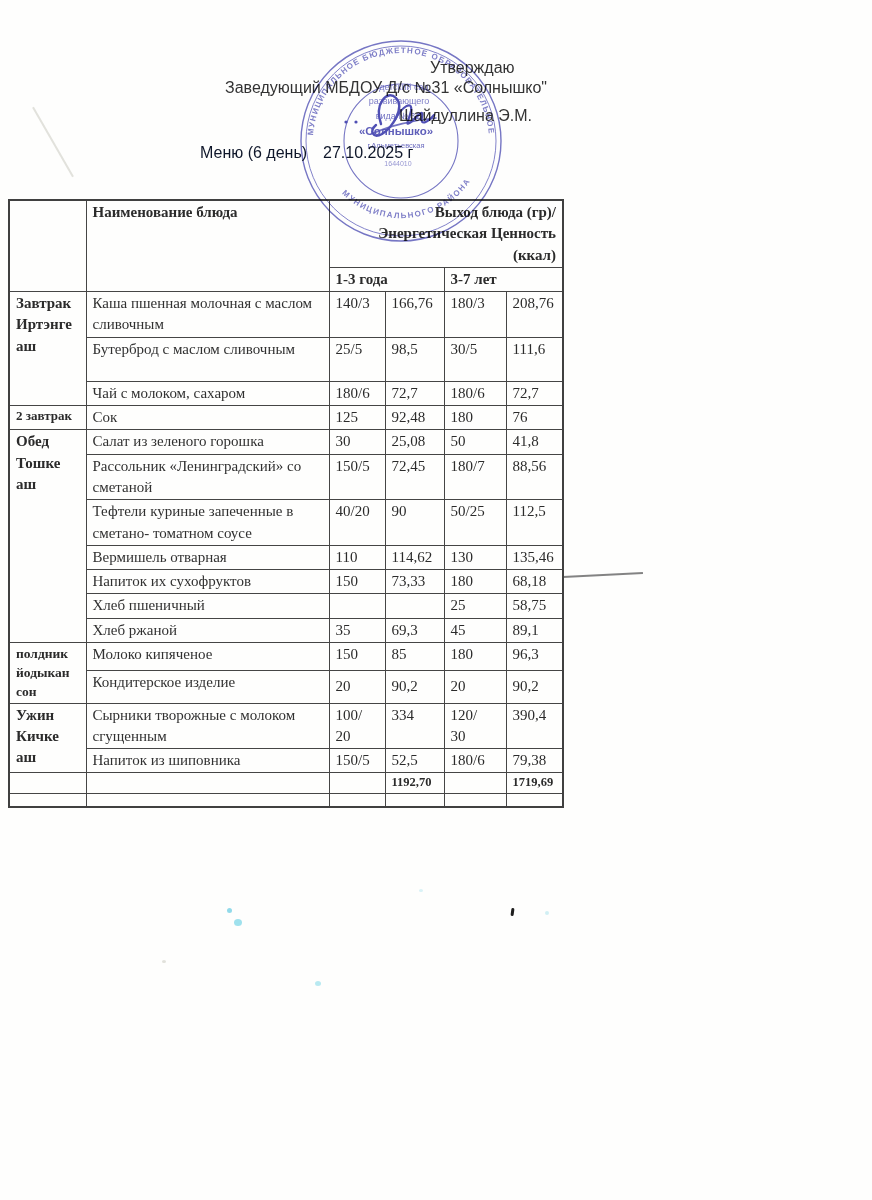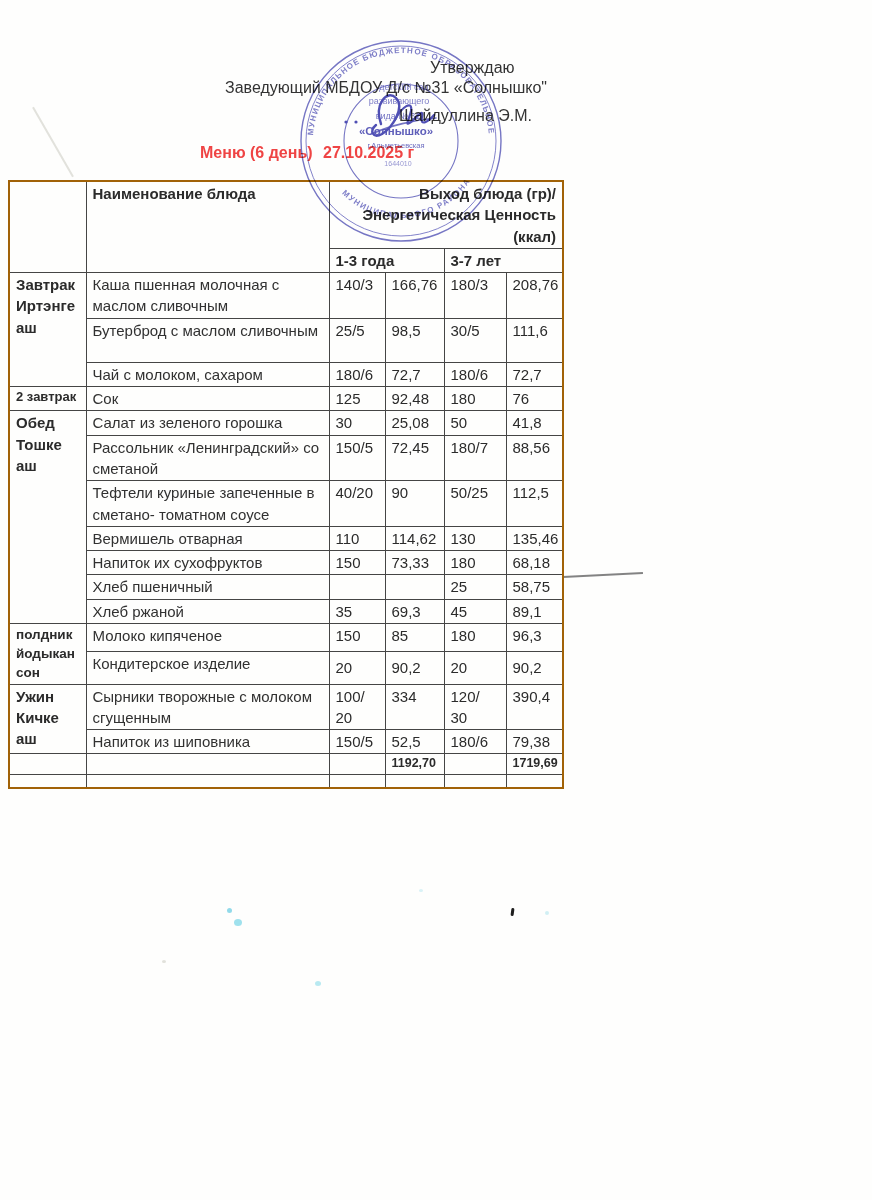--- a/index.html
+++ b/index.html
@@ -4,27 +4,28 @@
 <style>
   html,body{margin:0;padding:0;}
   body{
     width:872px;height:1200px;position:relative;overflow:hidden;
     background:#fefefd;
     font-family:"Liberation Sans",sans-serif;
     color:#2c2c2c;
   }
   
   .hline{position:absolute;font-size:16px;color:#333;white-space:nowrap;}
-  .bold{font-weight:bold;color:#ef4444;}
+  .bold{font-weight:normal;color:#0f172a;}
   
   .menu-table{
-    position:absolute;left:8px;top:180px;width:554px;
+    position:absolute;left:8px;top:199px;width:554px;
     border-collapse:collapse;table-layout:fixed;
     font-size:15px;color:#2b2b2b;z-index:1;
-    border:2px solid #a16207;
+    border:2px solid #404040;
+    font-family:Liberation Serif, serif;
   }
   .menu-table td{
     border:1px solid #454545;
     vertical-align:top;
     padding:1px 6px;
     overflow:hidden;
     line-height:1.42;
   }
   .meal{font-weight:bold;padding-left:5px;}
   .meal-sm{font-weight:bold;font-size:13px;padding-top:3px;padding-left:5px;}

